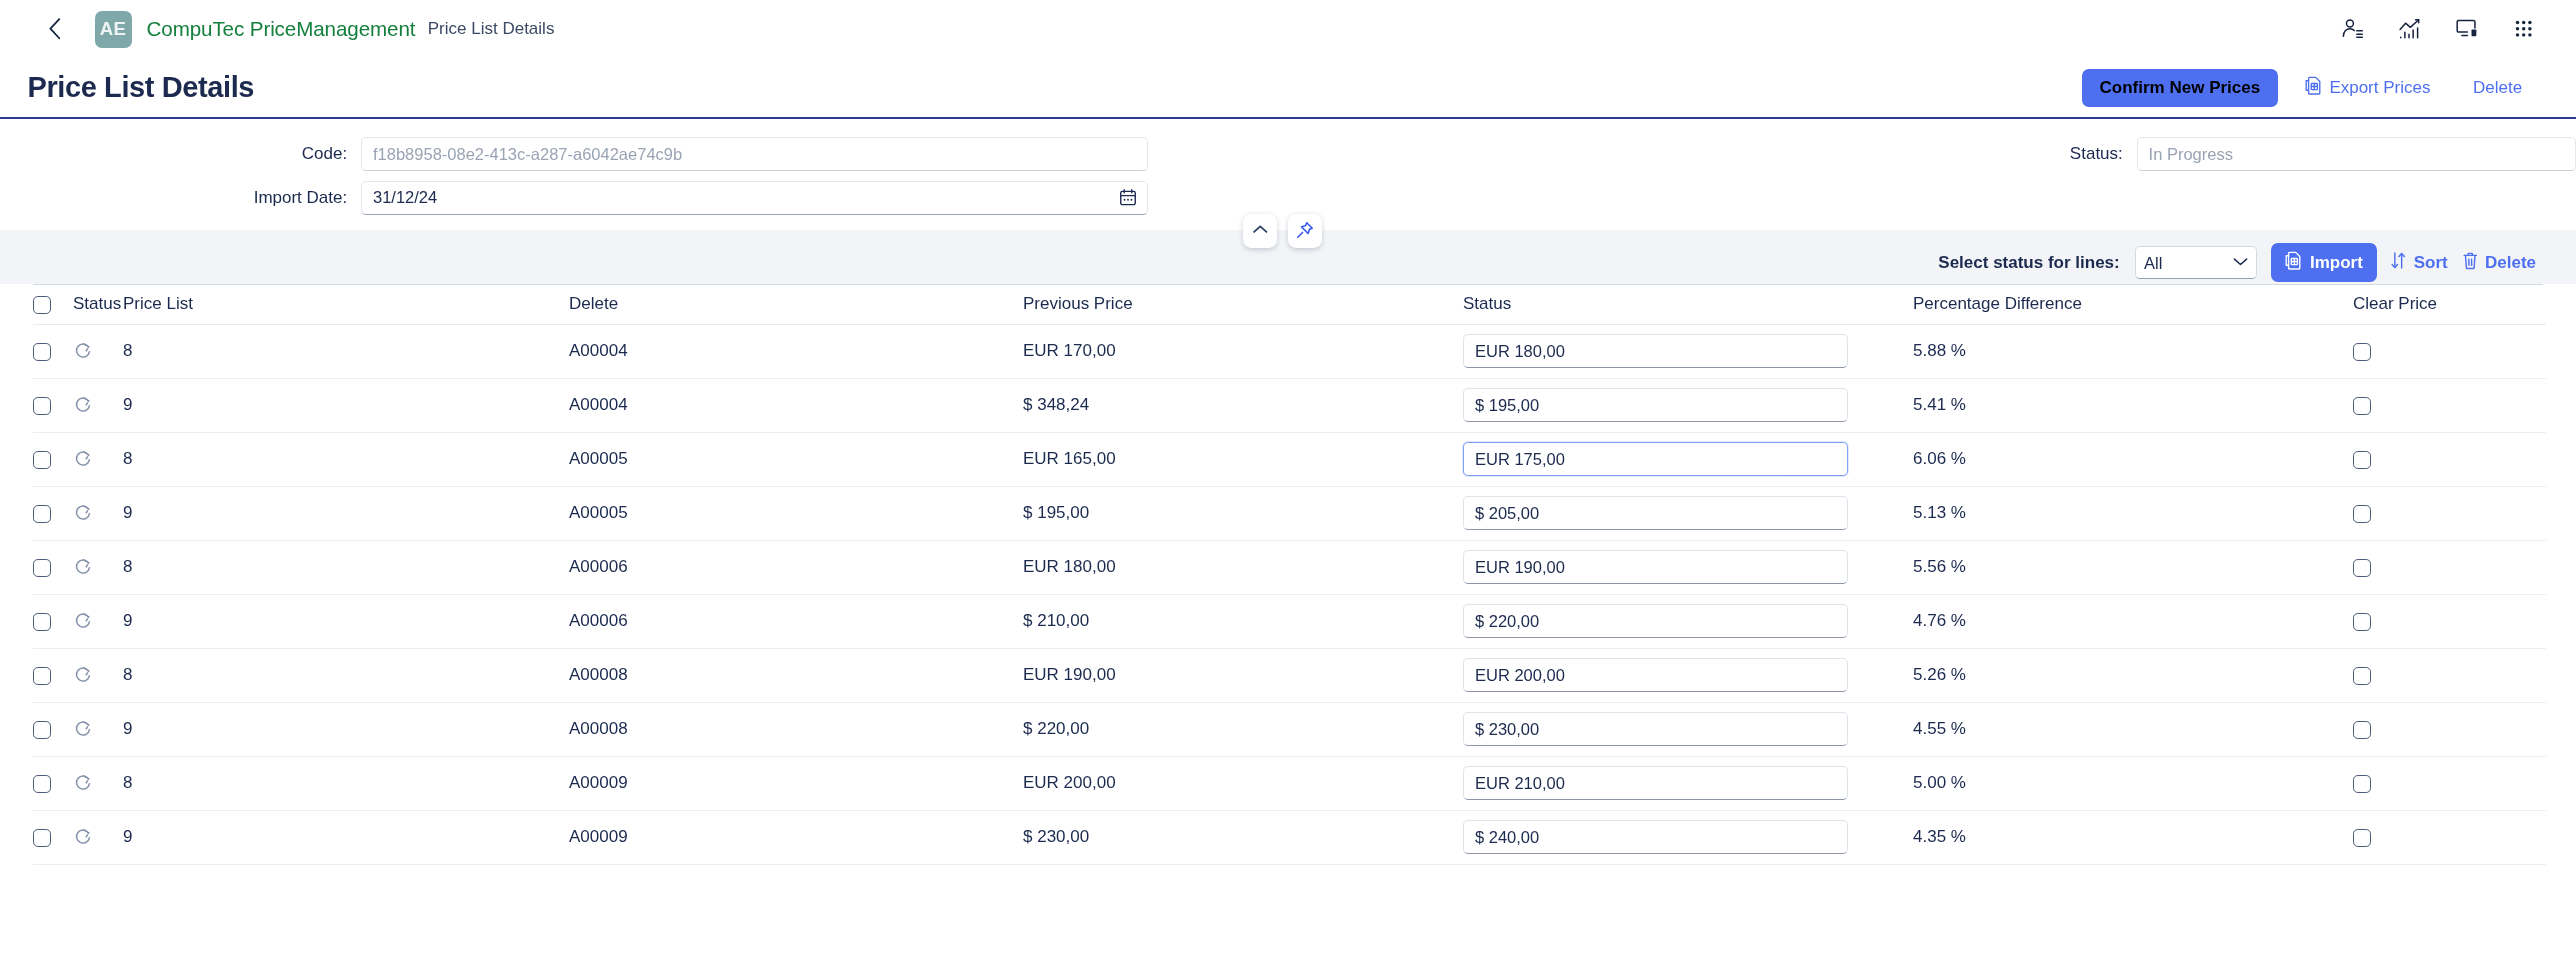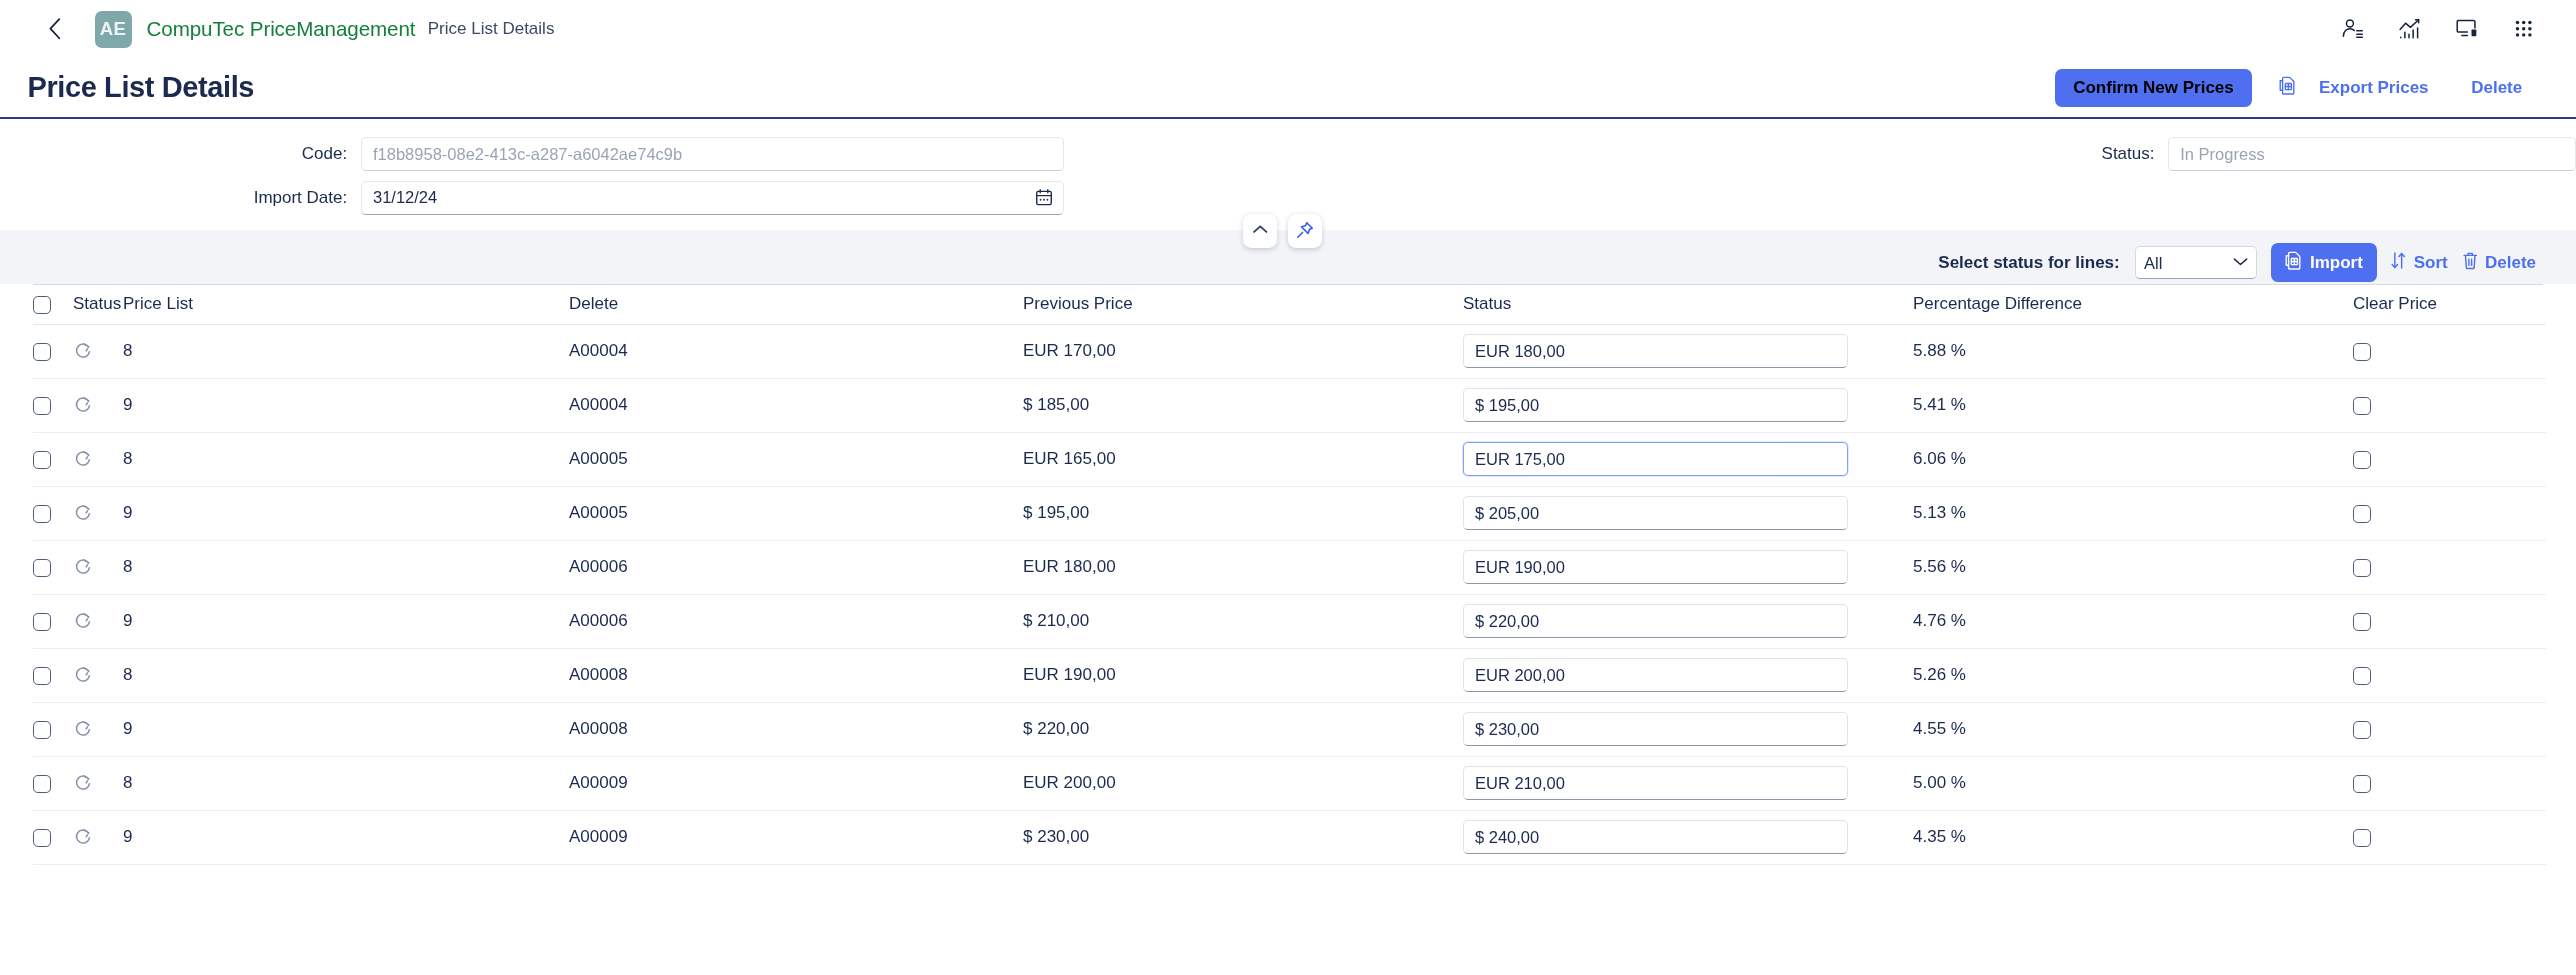--- a/index.html
+++ b/index.html
@@ -96,25 +96,25 @@
     padding: 9px 18px;
     cursor: pointer;
     white-space: nowrap;
     font-family: inherit;
   }
   .btn-link {
     background: transparent;
     border: none;
     color: #4d6ff0;
     font-size: 17px;
-    font-weight: 700;
-    cursor: pointer;
-    display: flex;
-    align-items: center;
-    gap: 23px;
+    font-weight: 400;
+    cursor: pointer;
+    display: flex;
+    align-items: center;
+    gap: 7px;
     padding: 6.9px 13.8px;
     margin-left: 12.4px;
     white-space: nowrap;
     font-family: inherit;
   }
   .btn-link.plain { margin-left: 15px; }
 
   .header-rule {
     height: 2.1px;
     background: #2b3990;
@@ -146,21 +146,21 @@
     color: #1b2a4e;
     text-align: right;
     padding-right: 13.8px;
     white-space: nowrap;
   }
   .form-col.left .form-label { width: 361px; }
   .form-col.right .form-label { width: 1547px; }
 
   .field {
     position: relative;
-    width: 703px;
+    width: 787px;
     height: 34px;
     background: #ffffff;
     border: 0.7px solid #e2e6ed;
     border-bottom: 1.4px solid #9aa3b4;
     border-radius: 4.8px;
     display: flex;
     align-items: center;
     padding: 0 11px;
     font-size: 16.5px;
   }
@@ -565,21 +565,21 @@
         <tr>
           <td><span class="cbx"></span></td>
           <td><span class="status-ico">
               <svg width="20.6" height="20.6" viewBox="0 0 30 30" fill="none" stroke="#8592aa" stroke-width="2.2" stroke-linecap="round">
                 <path d="M22.5 8.5 A9.5 9.5 0 1 0 24 15.5"></path>
                 <path d="M16 4.2 L22.9 8.6 L18.6 15.4" stroke-dasharray="3.2 2.6"></path>
               </svg>
             </span></td>
           <td class="pad-l">9</td>
           <td>A00004</td>
-          <td>$ 185,00</td>
+          <td>$ 348,24</td>
           <td><input class="price-input" value="$ 195,00" style=""></td>
           <td>5.41 %</td>
           <td><span class="cbx"></span></td>
         </tr>
         <tr>
           <td><span class="cbx"></span></td>
           <td><span class="status-ico">
               <svg width="20.6" height="20.6" viewBox="0 0 30 30" fill="none" stroke="#8592aa" stroke-width="2.2" stroke-linecap="round">
                 <path d="M22.5 8.5 A9.5 9.5 0 1 0 24 15.5"></path>
                 <path d="M16 4.2 L22.9 8.6 L18.6 15.4" stroke-dasharray="3.2 2.6"></path>

